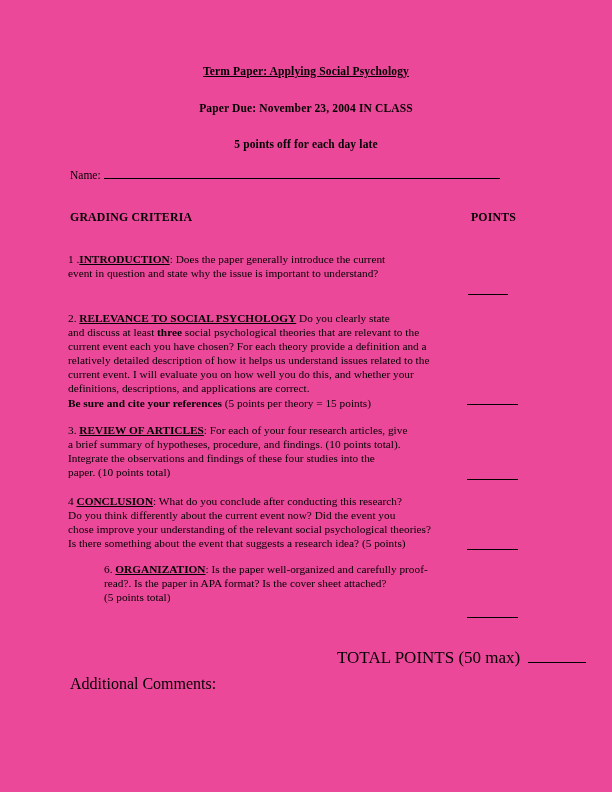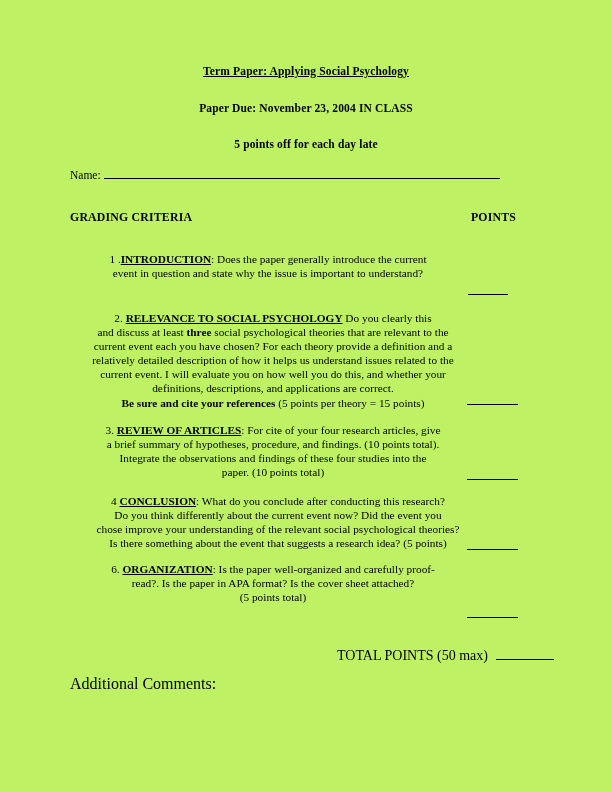--- a/index.html
+++ b/index.html
@@ -4,21 +4,21 @@
 <style>
   html, body {
     margin: 0;
     padding: 0;
     background: #ffffff;
   }
   .page {
     position: relative;
     width: 612px;
     height: 792px;
-    background: #bef264;
+    background: #ec4899;
     font-family: "Liberation Serif", "DejaVu Serif", serif;
     color: #000000;
     overflow: hidden;
   }
 
   
   .title-block {
     position: absolute;
     left: 0;
     top: 66px;
@@ -69,21 +69,20 @@
     align-items: flex-end;
   }
 
   
   .item {
     position: absolute;
     left: 68px;
     width: 460px;
     font-size: 11.3px;
     line-height: 14.1px;
-    text-align: center;
   }
   .item .body { width: 400px; }
   .item p { margin: 0; }
   .head {
     font-weight: bold;
     text-decoration: underline;
   }
   .b { font-weight: bold; }
 
   
@@ -93,21 +92,21 @@
     height: 0;
   }
 
   
   .total-row {
     position: absolute;
     left: 337px;
     top: 648px;
     display: flex;
     align-items: baseline;
-    font-size: 14px;
+    font-size: 17px;
     white-space: nowrap;
   }
   .total-rule {
     width: 58px;
     margin-left: 8px;
     border-bottom: 1.2px solid #000;
     height: 9px;
   }
   .comments {
     position: absolute;
@@ -142,53 +141,53 @@
   <div class="item" style="top:252px;">
     <div class="body">
       <p><span>1 .</span><span class="head">INTRODUCTION</span><span>: Does the paper generally introduce the current</span></p>
       <p>event in question and state why the issue is important to understand?</p>
     </div>
   </div>
   <span class="blank" style="left:468px; top:294px; width:40px;"></span>
 
   <div class="item" style="top:311px;">
     <div class="body" style="width:410px;">
-      <p><span>2.</span> <span class="head">RELEVANCE TO SOCIAL PSYCHOLOGY</span><span>  Do you clearly this</span></p>
+      <p><span>2.</span> <span class="head">RELEVANCE TO SOCIAL PSYCHOLOGY</span><span>  Do you clearly state</span></p>
       <p><span>and discuss at least </span><span class="b">three</span><span> social psychological theories that are relevant to the</span></p>
       <p>current event each you have chosen?  For each theory provide a definition and a</p>
       <p>relatively detailed description of how it helps us understand issues related to the</p>
       <p>current event.  I will evaluate you on how well you do this, and whether your</p>
       <p>definitions, descriptions, and applications are correct.</p>
       <p><span class="b">Be sure and cite your references</span><span> (5 points per theory = 15 points)</span></p>
     </div>
   </div>
   <span class="blank" style="left:467px; top:404px; width:51px;"></span>
 
   <div class="item" style="top:423px;">
     <div class="body" style="width:410px;">
-      <p><span>3.</span> <span class="head">REVIEW OF ARTICLES</span><span>: For cite of your four research articles, give</span></p>
+      <p><span>3.</span> <span class="head">REVIEW OF ARTICLES</span><span>: For each of your four research articles, give</span></p>
       <p>a brief summary of hypotheses, procedure, and findings. (10 points total).</p>
       <p>Integrate the observations and findings of these four studies into the</p>
       <p>paper. (10 points total)</p>
     </div>
   </div>
   <span class="blank" style="left:467px; top:479px; width:51px;"></span>
 
   <div class="item" style="top:494px;">
     <div class="body" style="width:420px;">
       <p><span>4</span> <span class="head">CONCLUSION</span><span>: What do you conclude after conducting this research?</span></p>
       <p>Do you think differently about the current event now? Did the event you</p>
       <p>chose improve your understanding of the relevant social psychological theories?</p>
       <p>Is there something about the event that suggests a research idea? (5 points)</p>
     </div>
   </div>
   <span class="blank" style="left:467px; top:549px; width:51px;"></span>
 
   <div class="item" style="top:562px;">
-    <div class="body" style="width:410px;">
+    <div class="body" style="width:410px;margin-left:36px;">
       <p><span>6.</span> <span class="head">ORGANIZATION</span><span>:  Is the paper well-organized and carefully proof-</span></p>
       <p>read?. Is the paper in APA format?  Is the cover sheet attached?</p>
       <p>(5 points total)</p>
     </div>
   </div>
   <span class="blank" style="left:467px; top:617px; width:51px;"></span>
 
   <div class="total-row">
     <span>TOTAL POINTS (50 max)</span>
     <span class="total-rule"></span>

